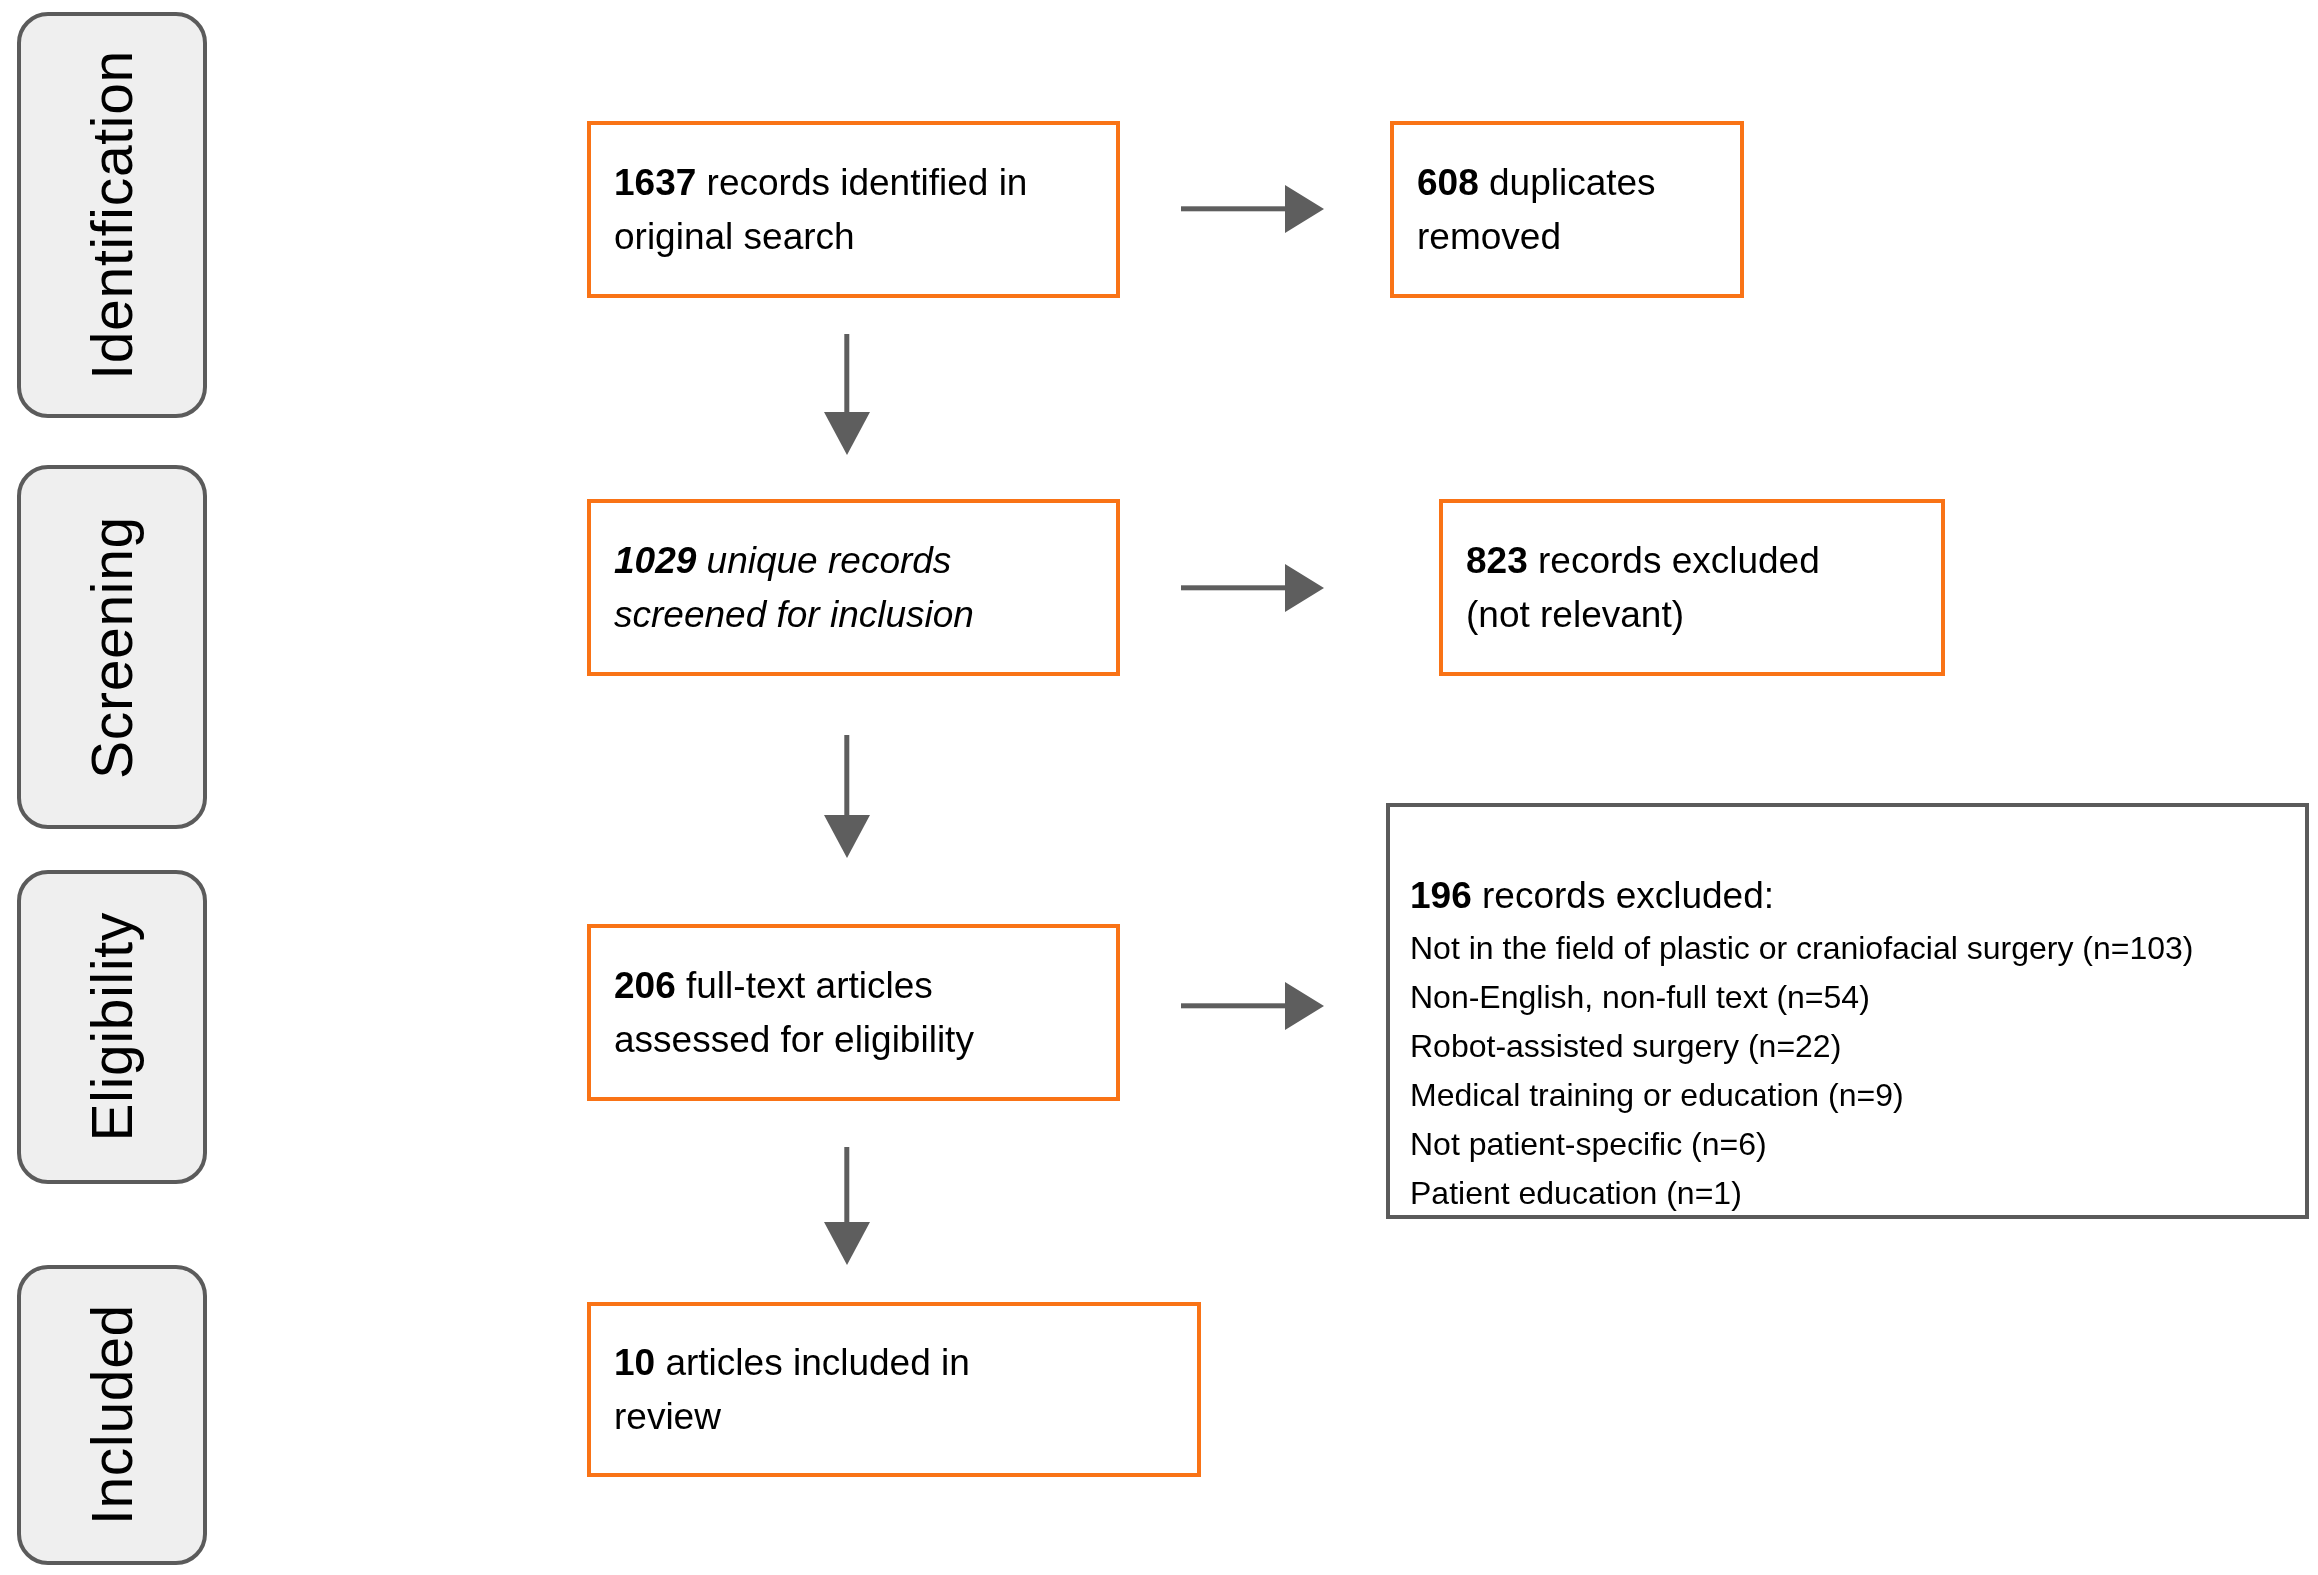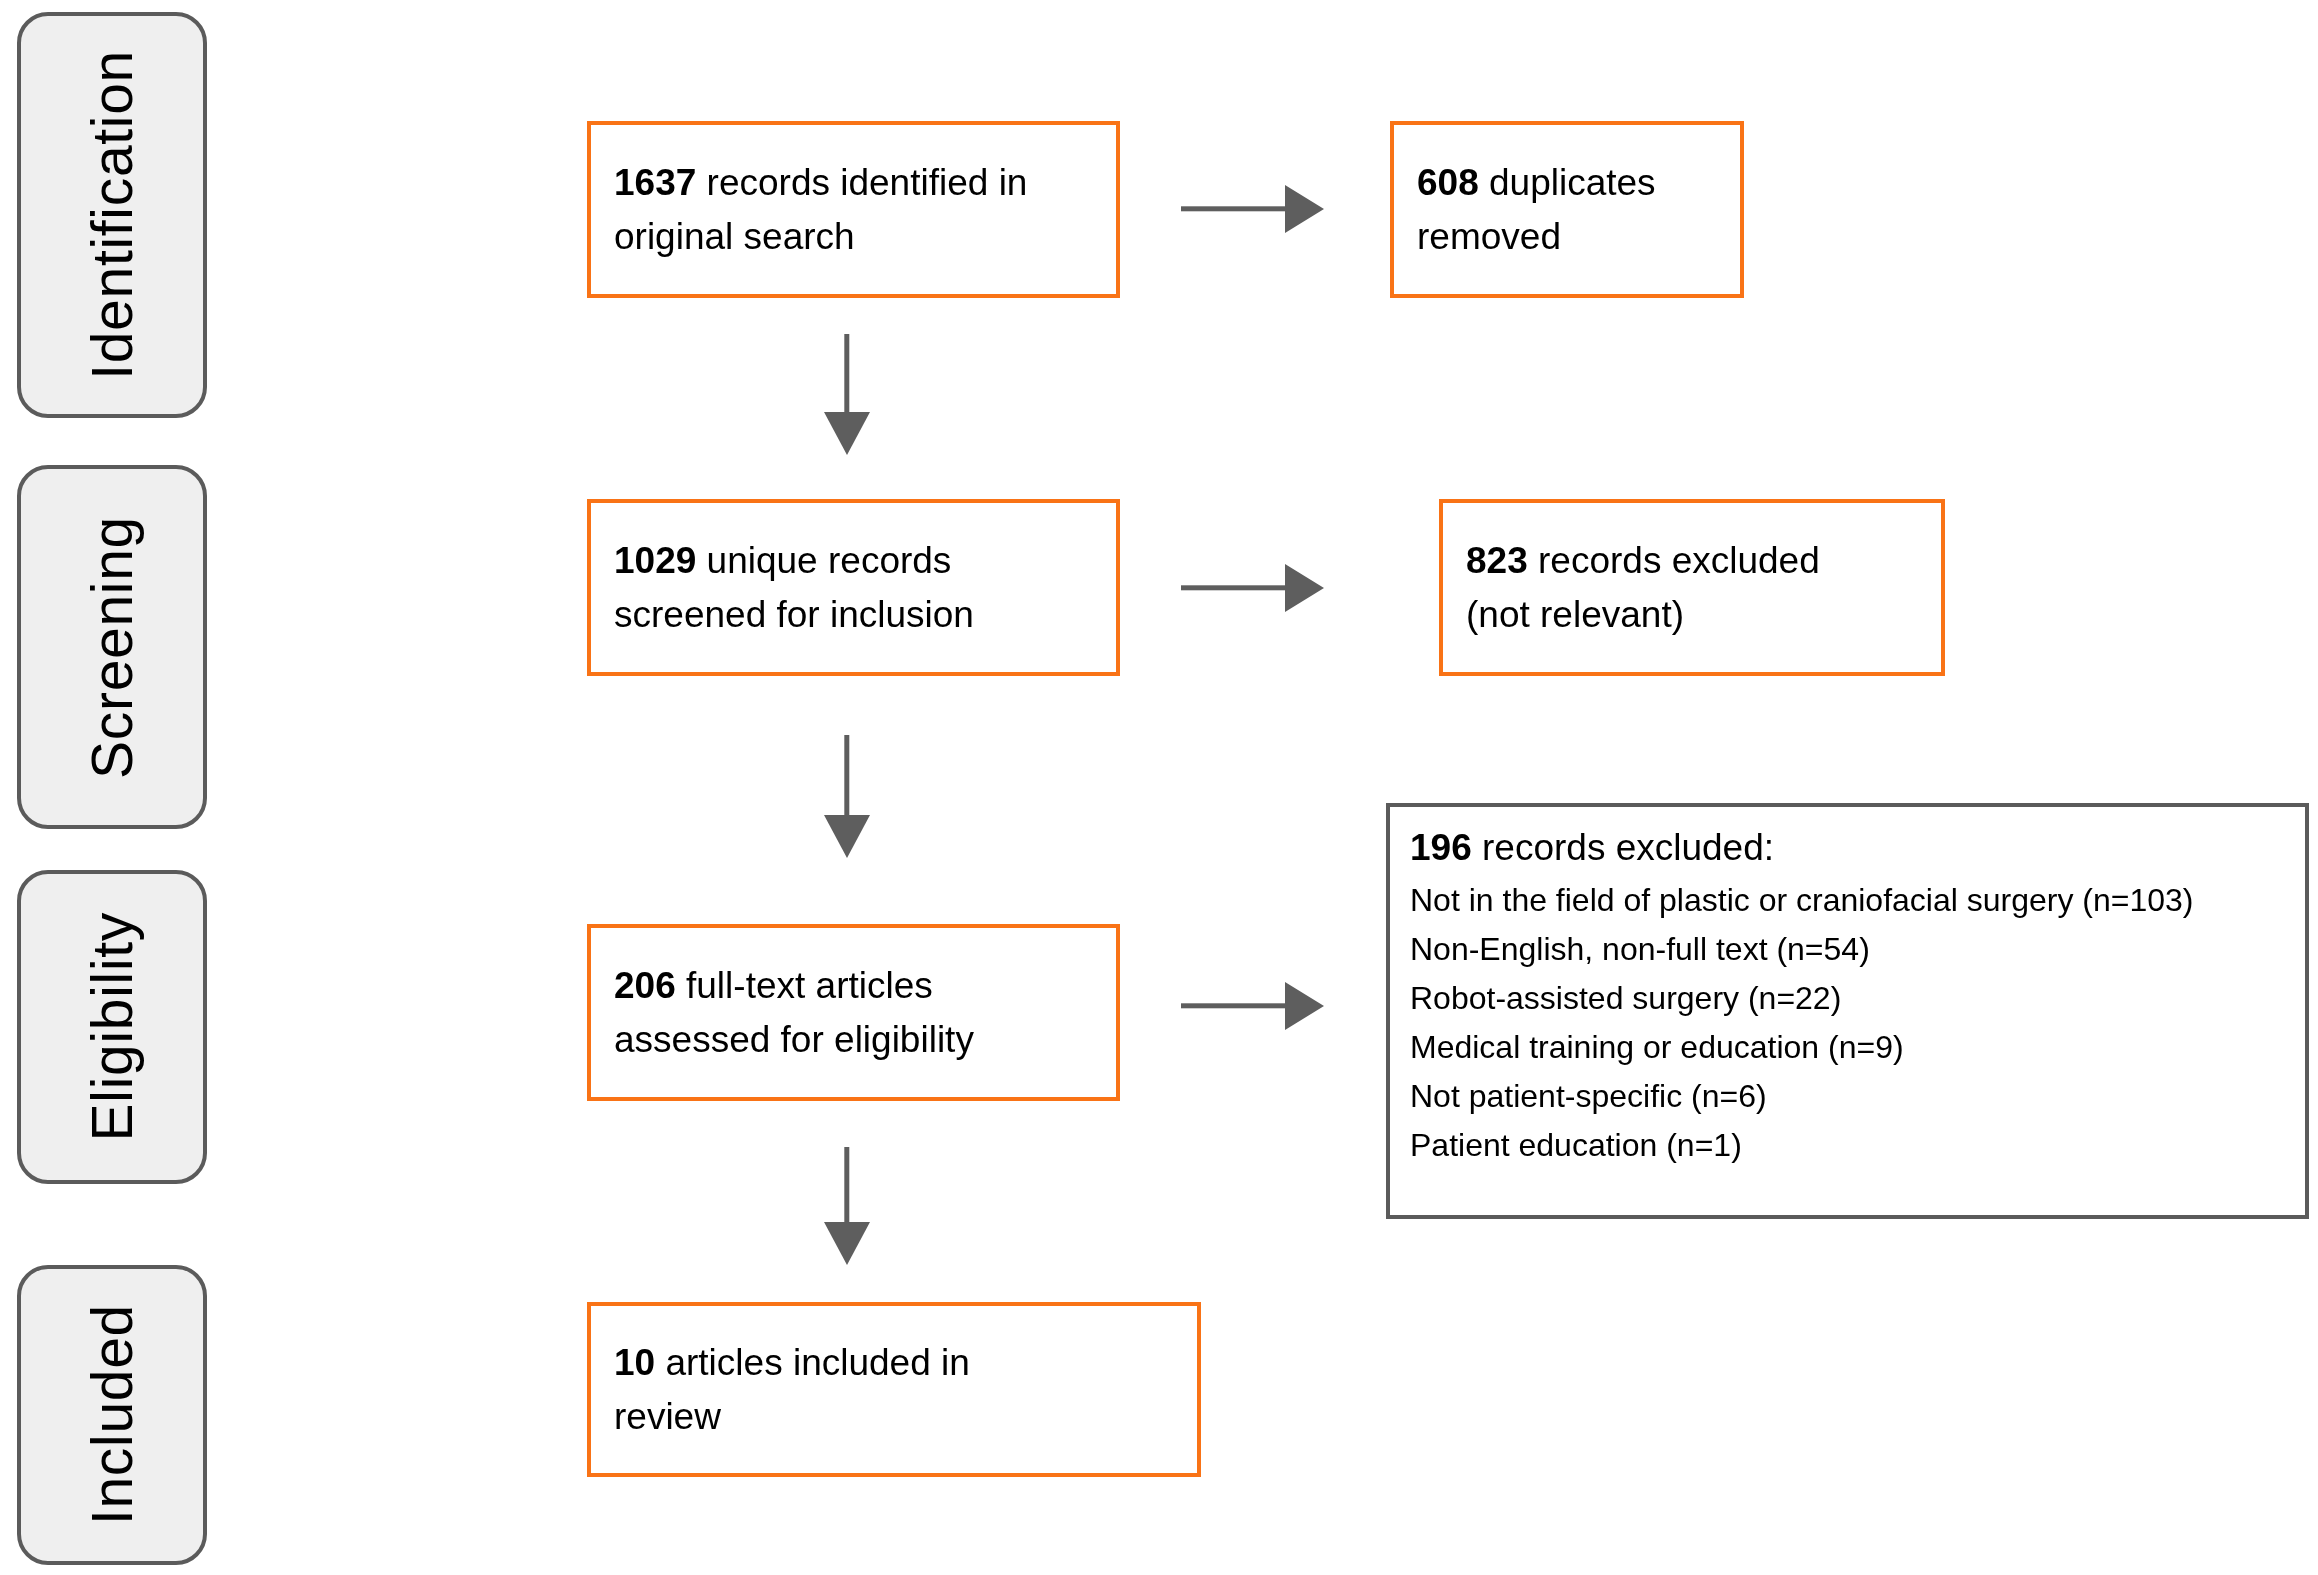--- a/index.html
+++ b/index.html
@@ -53,20 +53,21 @@
     position: absolute;
     background: #ffffff;
     border: 4px solid #5b5b5b;
     padding: 15px 19px 13.5px 20px;
     font-size: 32px;
   }
   .exbox .ex-title {
     font-size: 37px;
     line-height: 51px;
     margin-bottom: 2.7px;
+    margin-top: 48px;
   }
   .exbox .ex-title .num { font-weight: 700; }
   .exbox ul { list-style: none; }
   .exbox li { line-height: 49px; font-weight: 400; }
 
   
   .arrow { position: absolute; }
   .arrow-h .shaft {
     position: absolute;
     left: 0; top: 50%;
@@ -103,21 +104,21 @@
   }
 
   
   #stage-identification { top: 12px;   height: 406px; }
   #stage-screening      { top: 465px;  height: 364px; }
   #stage-eligibility    { top: 870px; height: 314px; }
   #stage-included       { top: 1265px; height: 300px; }
 
   
   #box-identified { left: 587px; top: 121px;  width: 533px; height: 177px; }
-  #box-screened   { left: 587px; top: 499px;  width: 533px; height: 177px; }
+  #box-screened   { left: 587px; top: 499px;  width: 533px; height: 177px; font-style: italic; }
   #box-fulltext   { left: 587px; top: 924px; width: 533px; height: 177px; }
   #box-included   { left: 587px; top: 1302px; width: 614px; height: 175px; }
 
   
   #box-duplicates { left: 1390px; top: 121px;  width: 354px; height: 177px; }
   #box-excluded   { left: 1439px; top: 499px;  width: 506px; height: 177px; }
   #box-exclusions { left: 1386px; top: 803px; width: 923px; height: 416px; }
 
   
   #arrow-right-1 { left: 1181px; top: 183px;  width: 143px; height: 51px; }

